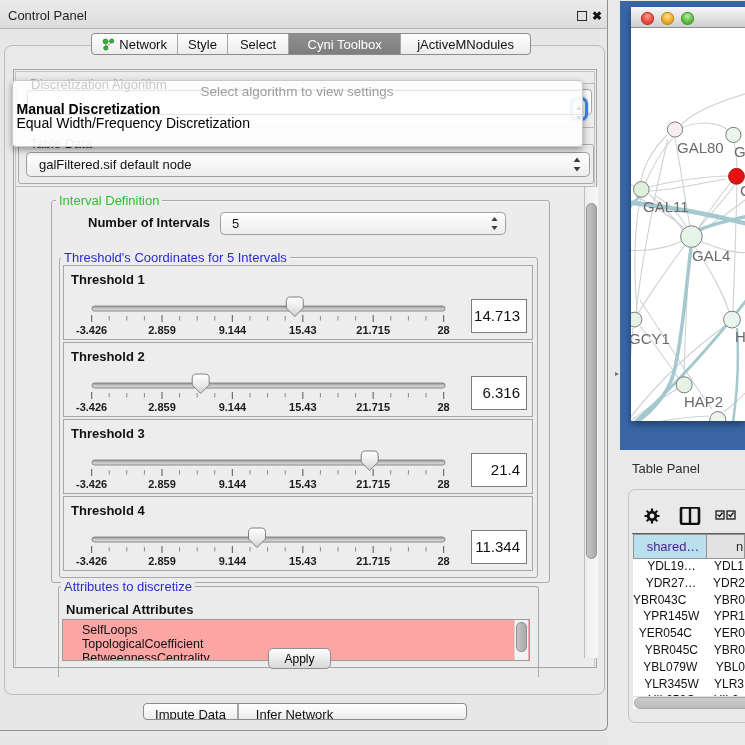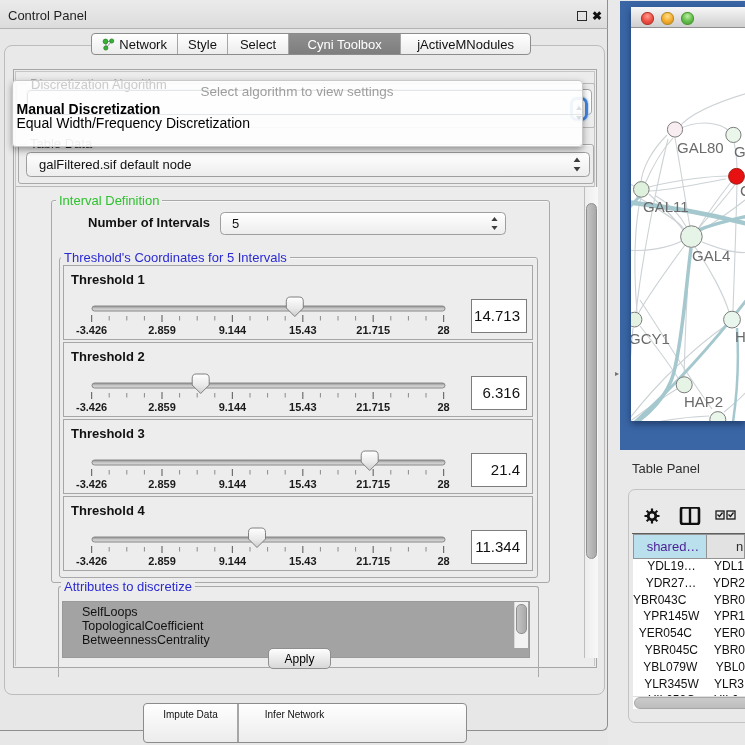--- a/index.html
+++ b/index.html
@@ -390,31 +390,31 @@
   <text class="tick" x="238.8" y="68" text-anchor="middle">15.43</text>
   <text class="tick" x="309.2" y="68" text-anchor="middle">21.715</text>
   <text class="tick" x="379.6" y="68" text-anchor="middle">28</text>
   <path transform="translate(193.0,0)" d="M-8.5,42 V35.5 Q-8.5,31 -4.5,31 H4.5 Q8.5,31 8.5,35.5 V42 L0,50.5 Z" fill="url(#th496)" stroke="#7f7f7f" stroke-width="1"></path>
  </svg>
 </div>
 
 <div class="gb" style="left:58px;top:586px;width:479px;height:90px;border-bottom:none;border-radius:3px 3px 0 0;box-shadow:none"></div>
 <div class="gbl" style="left:61px;top:580px;color:#2a2ad2;background:#ececec">Attributes to discretize</div>
 <div class="ab b" style="left:66px;top:602px;font-size:13px;color:#111">Numerical Attributes</div>
-<div class="ab" style="left:62px;top:601px;width:468px;height:57px;background:#a3a3a3;border:1px solid #9a9a9a;box-sizing:border-box;overflow:hidden">
+<div class="ab" style="left:62px;top:619px;width:468px;height:42px;background:#fca5a5;border:1px solid #9a9a9a;box-sizing:border-box;overflow:hidden">
   <div style="font-size:12.5px;color:#111;line-height:14.2px;padding:3px 0 0 19px">SelfLoops<br>TopologicalCoefficient<br>BetweennessCentrality</div>
   <div class="ab" style="right:1px;top:0;width:13px;height:46px;background:#f2f2f2;border-left:1px solid #d8d8d8"></div>
   <div class="ab" style="right:2.5px;top:2px;width:9px;height:28px;background:linear-gradient(90deg,#c4c4c4,#a9a9a9);border:1px solid #8f8f8f;border-radius:5px"></div>
 </div>
 
 <div class="ab" style="left:584px;top:187px;width:12.5px;height:471px;background:linear-gradient(90deg,#ededed,#f8f8f8);border-left:1px solid #bdbdbd"></div>
 <div class="ab" style="left:586px;top:203px;width:9px;height:354px;background:linear-gradient(90deg,#c4c4c4,#a9a9a9);border:1px solid #8f8f8f;border-radius:5.5px"></div>
 
 <div class="ab" style="left:268px;top:648px;width:63px;height:21px;border:1px solid #8f8f8f;border-radius:5px;background:linear-gradient(#fefefe,#d8d8d8);font-size:12px;text-align:center;line-height:20px;box-sizing:border-box">Apply</div>
-<div class="ab" style="left:143px;top:703px;width:324px;height:40px;border:1px solid #8c8c8c;border-radius:4px;background:linear-gradient(#fff,#ececec);box-sizing:border-box;overflow:hidden;display:flex;font-size:10px;color:#111">
+<div class="ab" style="left:143px;top:703px;width:324px;height:17px;border:1px solid #8c8c8c;border-radius:4px;background:linear-gradient(#fff,#ececec);box-sizing:border-box;overflow:hidden;display:flex;font-size:13px;color:#111">
   <div style="width:94px;text-align:center;line-height:21px;border-right:1px solid #a6a6a6;box-sizing:border-box">Impute Data</div>
   <div style="width:112px;text-align:center;line-height:21px;border-left:1px solid #a6a6a6;box-sizing:border-box">Infer Network</div>
 </div>
 
 <div class="ab" style="left:11.5px;top:80px;width:571px;height:66.5px;background:rgba(254,254,254,0.93);border:1px solid #c9c9c9;border-radius:4px;box-sizing:border-box;box-shadow:0 3px 7px rgba(0,0,0,0.38);overflow:hidden">
   <div class="ab" style="left:15.5px;top:-3.5px;font-size:13px;line-height:13px;padding:0 3px;color:#cbcbcb;white-space:nowrap">Discretization Algorithm</div>
   <div class="ab" style="left:14.5px;top:9px;width:563px;height:23px;border:1px solid #e4e7ea;border-radius:4px"></div>
   <svg class="ab" style="left:560px;top:23px" width="12" height="18" viewBox="0 0 12 18">
         <path d="M6 2 l3 4 h-6 z M6 16 l3-4 h-6 z" fill="#dadde2"></path>
       </svg>

